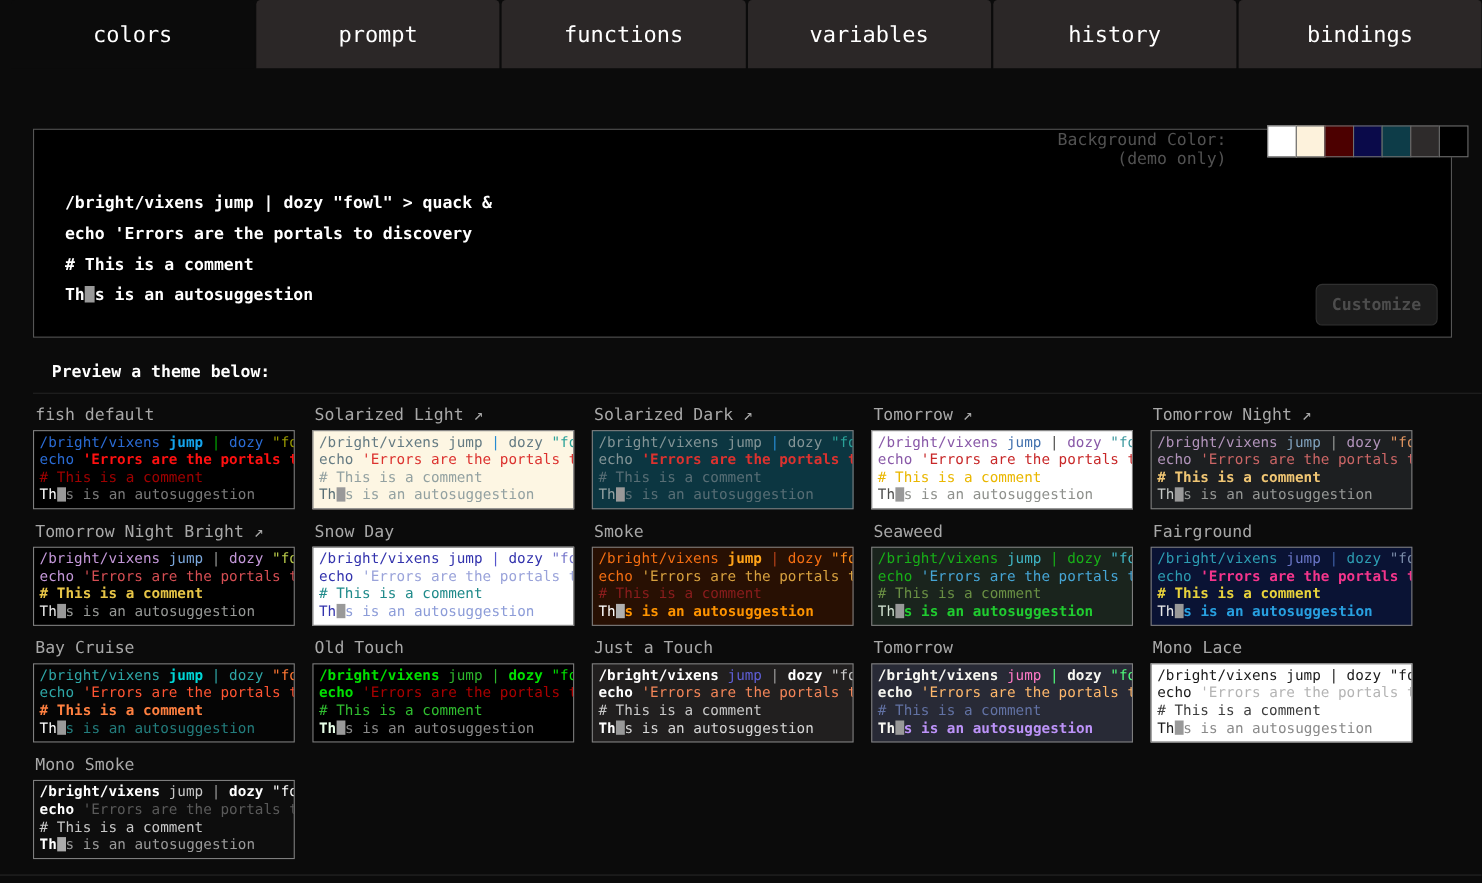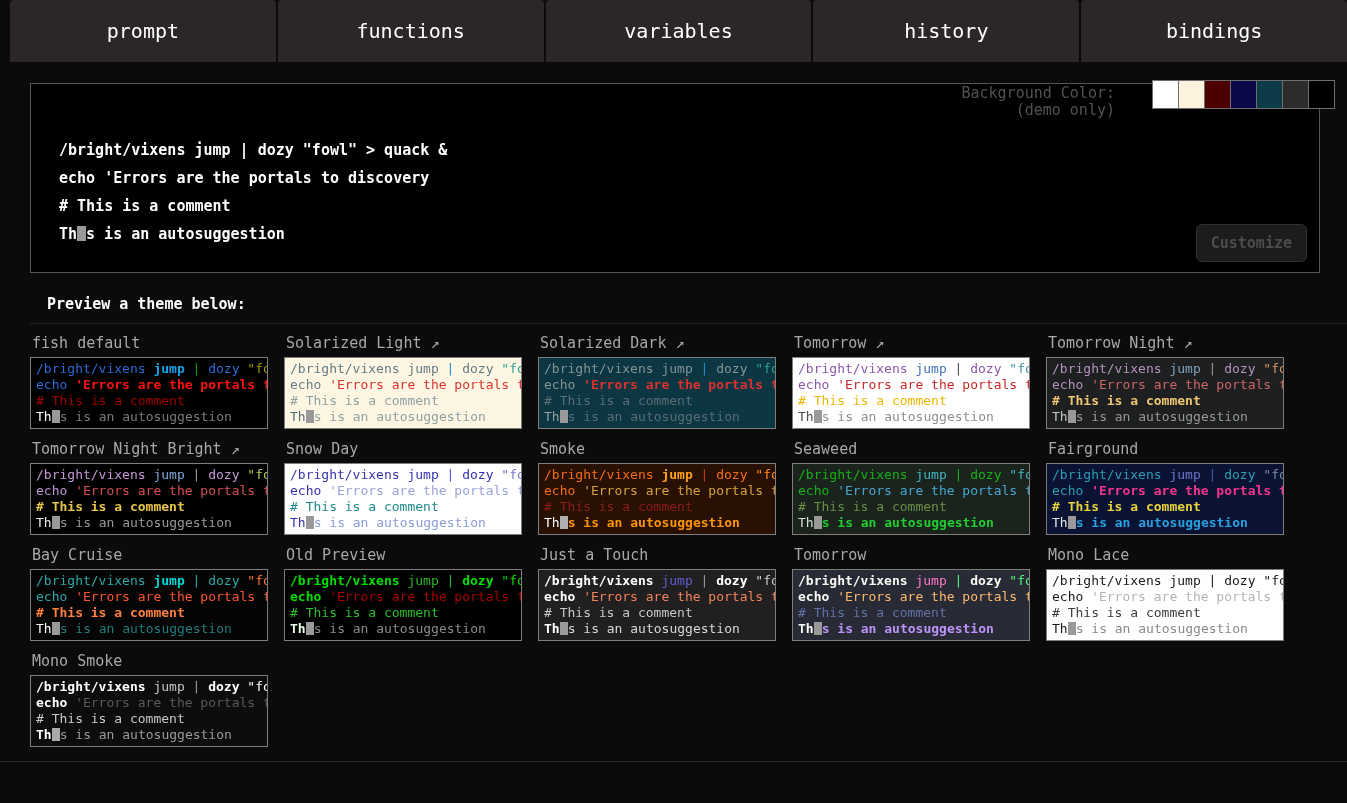--- a/index.html
+++ b/index.html
@@ -11,21 +11,21 @@
   }
   
   .tabbar { display:flex; gap:2px; padding-left:10px; height:62px; }
   .tab {
     flex:1; background:#2b2727; color:#ffffff;
     font-size:20px; text-align:center; line-height:62px;
     border-radius:4px 4px 0 0; cursor:pointer; white-space:nowrap;
   }
   .tab.active { background:#0b0b0b; }
   
-  .demo-wrap { position:relative; margin:21px 27px 0 30px;border-radius:31px; }
+  .demo-wrap { position:relative; margin:55px 27px 0 30px;border-radius:31px; }
   .demo-box {
     position:relative; height:190px; background:#000000;
     border:1px solid #555555;
   }
   .bg-label {
     position:absolute; right:205px; top:2px; z-index:3;
     color:#525252; font-size:15px; line-height:17px; text-align:right;
   }
   .swatches { position:absolute; right:-15px; top:-3px; z-index:4; display:flex; }
   .swatch { width:27px; height:29px; border:1px solid #6e6e6e; margin-left:-1px; cursor:pointer; }
@@ -51,20 +51,21 @@
     font-size:13px; line-height:16px; white-space:nowrap; overflow:hidden;
   }
   .mini .cursor { width:8px; height:13px; vertical-align:-2px; }
   
   .footer-line { margin-top:14px; border-top:1px solid #262626; height:6px; }
 </style>
 </head>
 <body>
 
 <div class="tabbar" id="tabbar">
+    <div class="tab active">colors</div>
     <div class="tab">prompt</div>
     <div class="tab">functions</div>
     <div class="tab">variables</div>
     <div class="tab">history</div>
     <div class="tab">bindings</div>
   </div>
 
 <div class="demo-wrap">
   <div class="bg-label">
     <div>Background Color:</div>
@@ -186,21 +187,21 @@
     <div class="theme-card">
       <div class="theme-title">Bay Cruise</div>
       <div class="mini" style="background: rgb(5, 5, 5);">
         <div><span style="color: rgb(47, 167, 167);">/bright/vixens</span><span style="color: rgb(255, 255, 255);"> </span><span style="color: rgb(0, 215, 215); font-weight: bold;">jump</span><span style="color: rgb(255, 255, 255);"> </span><span style="color: rgb(47, 167, 167);">|</span><span style="color: rgb(255, 255, 255);"> </span><span style="color: rgb(47, 167, 167);">dozy</span><span style="color: rgb(255, 255, 255);"> </span><span style="color: rgb(255, 119, 51);">"fowl" &gt; quack &amp;</span></div>
         <div><span style="color: rgb(47, 167, 167);">echo</span><span style="color: rgb(255, 255, 255);"> </span><span style="color: rgb(255, 85, 51);">'Errors are the portals to discovery</span></div>
         <div><span style="color: rgb(255, 128, 64); font-weight: bold;"># This is a comment</span></div>
         <div><span style="color: rgb(255, 255, 255);">Th</span><span class="cursor" style="background: rgb(153, 153, 153);"></span><span style="color: rgb(35, 125, 125);">s is an autosuggestion</span></div>
       </div>
     </div>
     <div class="theme-card">
-      <div class="theme-title">Old Preview</div>
+      <div class="theme-title">Old Touch</div>
       <div class="mini" style="background: rgb(0, 0, 0);">
         <div><span style="color: rgb(0, 224, 0); font-weight: bold;">/bright/vixens</span><span style="color: rgb(232, 255, 232); font-weight: bold;"> </span><span style="color: rgb(45, 181, 45);">jump</span><span style="color: rgb(232, 255, 232); font-weight: bold;"> </span><span style="color: rgb(45, 181, 45);">|</span><span style="color: rgb(232, 255, 232); font-weight: bold;"> </span><span style="color: rgb(0, 224, 0); font-weight: bold;">dozy</span><span style="color: rgb(232, 255, 232); font-weight: bold;"> </span><span style="color: rgb(0, 224, 0);">"fowl" &gt; quack &amp;</span></div>
         <div><span style="color: rgb(0, 224, 0); font-weight: bold;">echo</span><span style="color: rgb(232, 255, 232); font-weight: bold;"> </span><span style="color: rgb(170, 0, 0);">'Errors are the portals to discovery</span></div>
         <div><span style="color: rgb(48, 190, 48);"># This is a comment</span></div>
         <div><span style="color: rgb(232, 255, 232); font-weight: bold;">Th</span><span class="cursor" style="background: rgb(153, 153, 153);"></span><span style="color: rgb(138, 138, 138);">s is an autosuggestion</span></div>
       </div>
     </div>
     <div class="theme-card">
       <div class="theme-title">Just a Touch</div>
       <div class="mini" style="background: rgb(33, 31, 31);">

